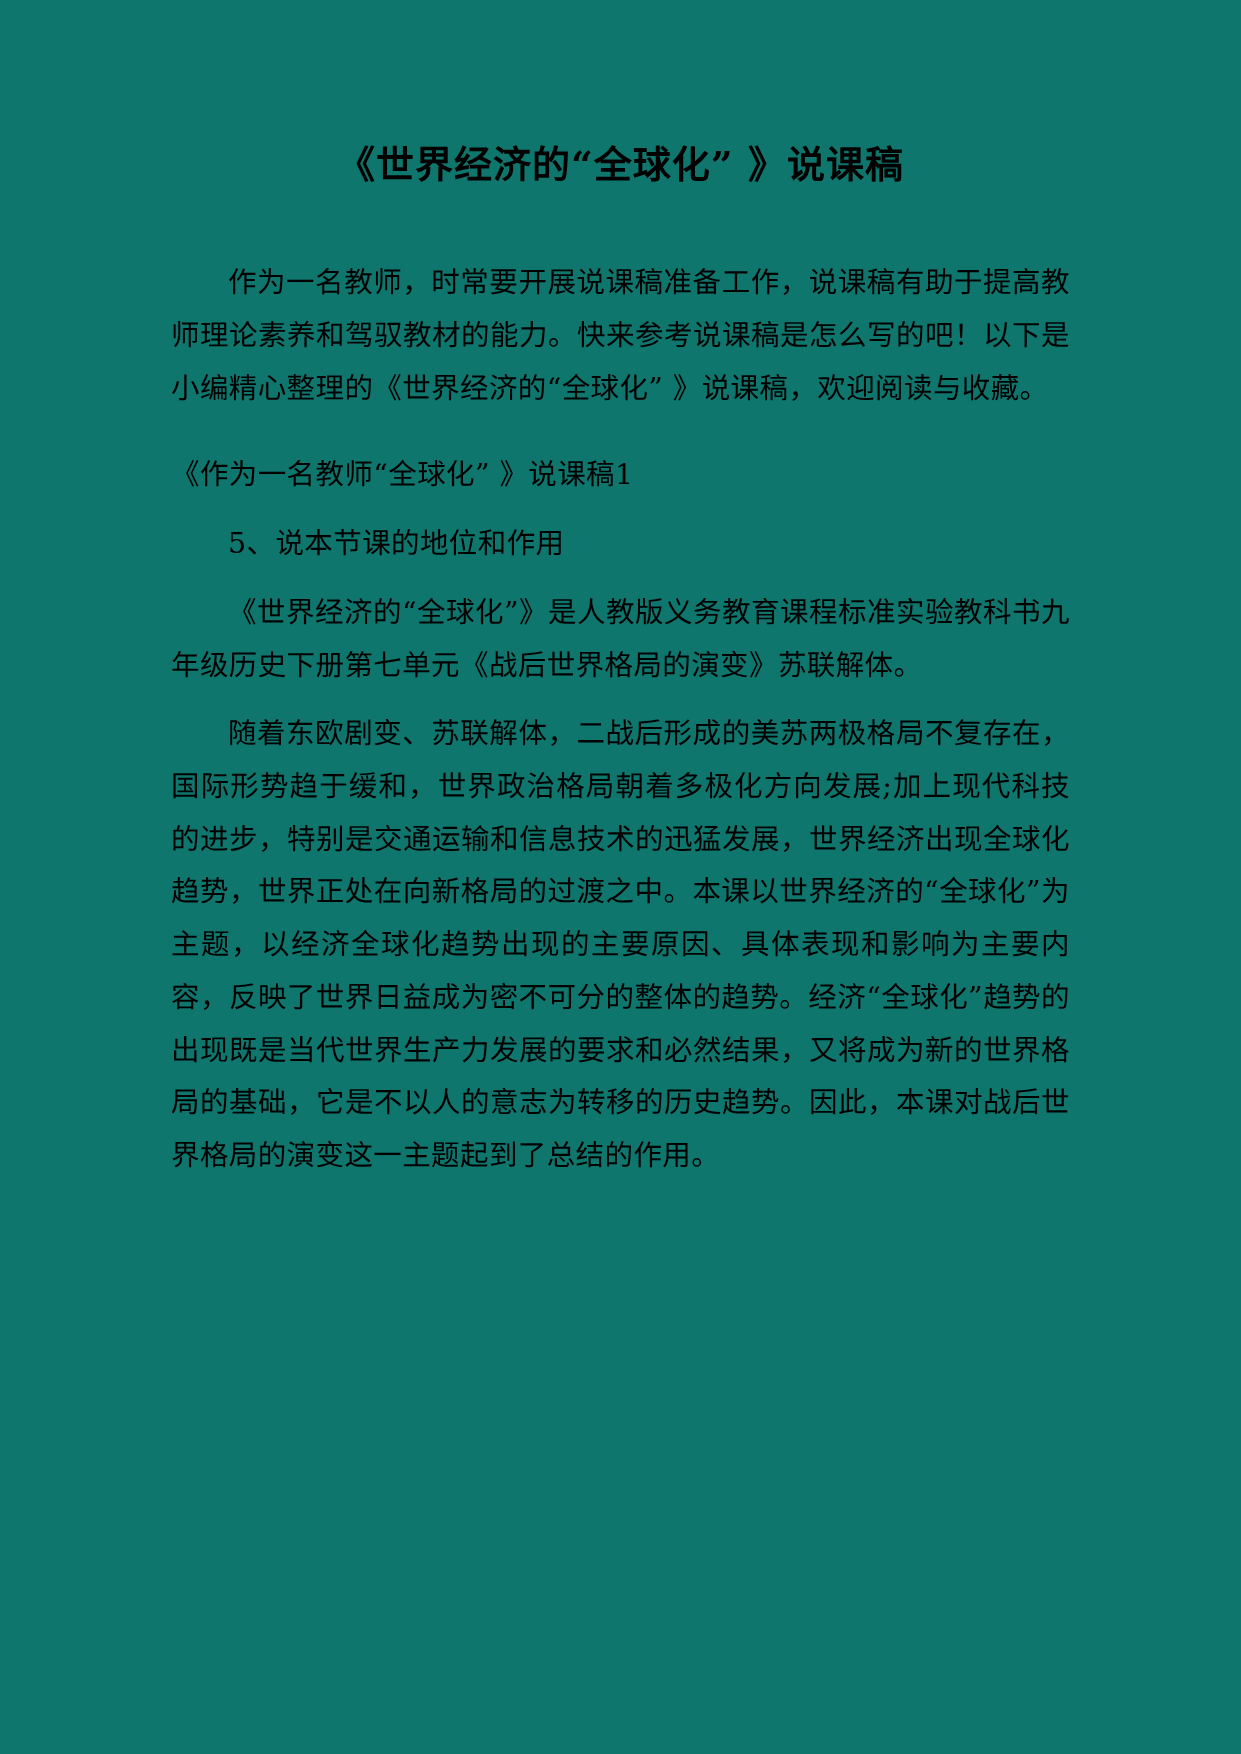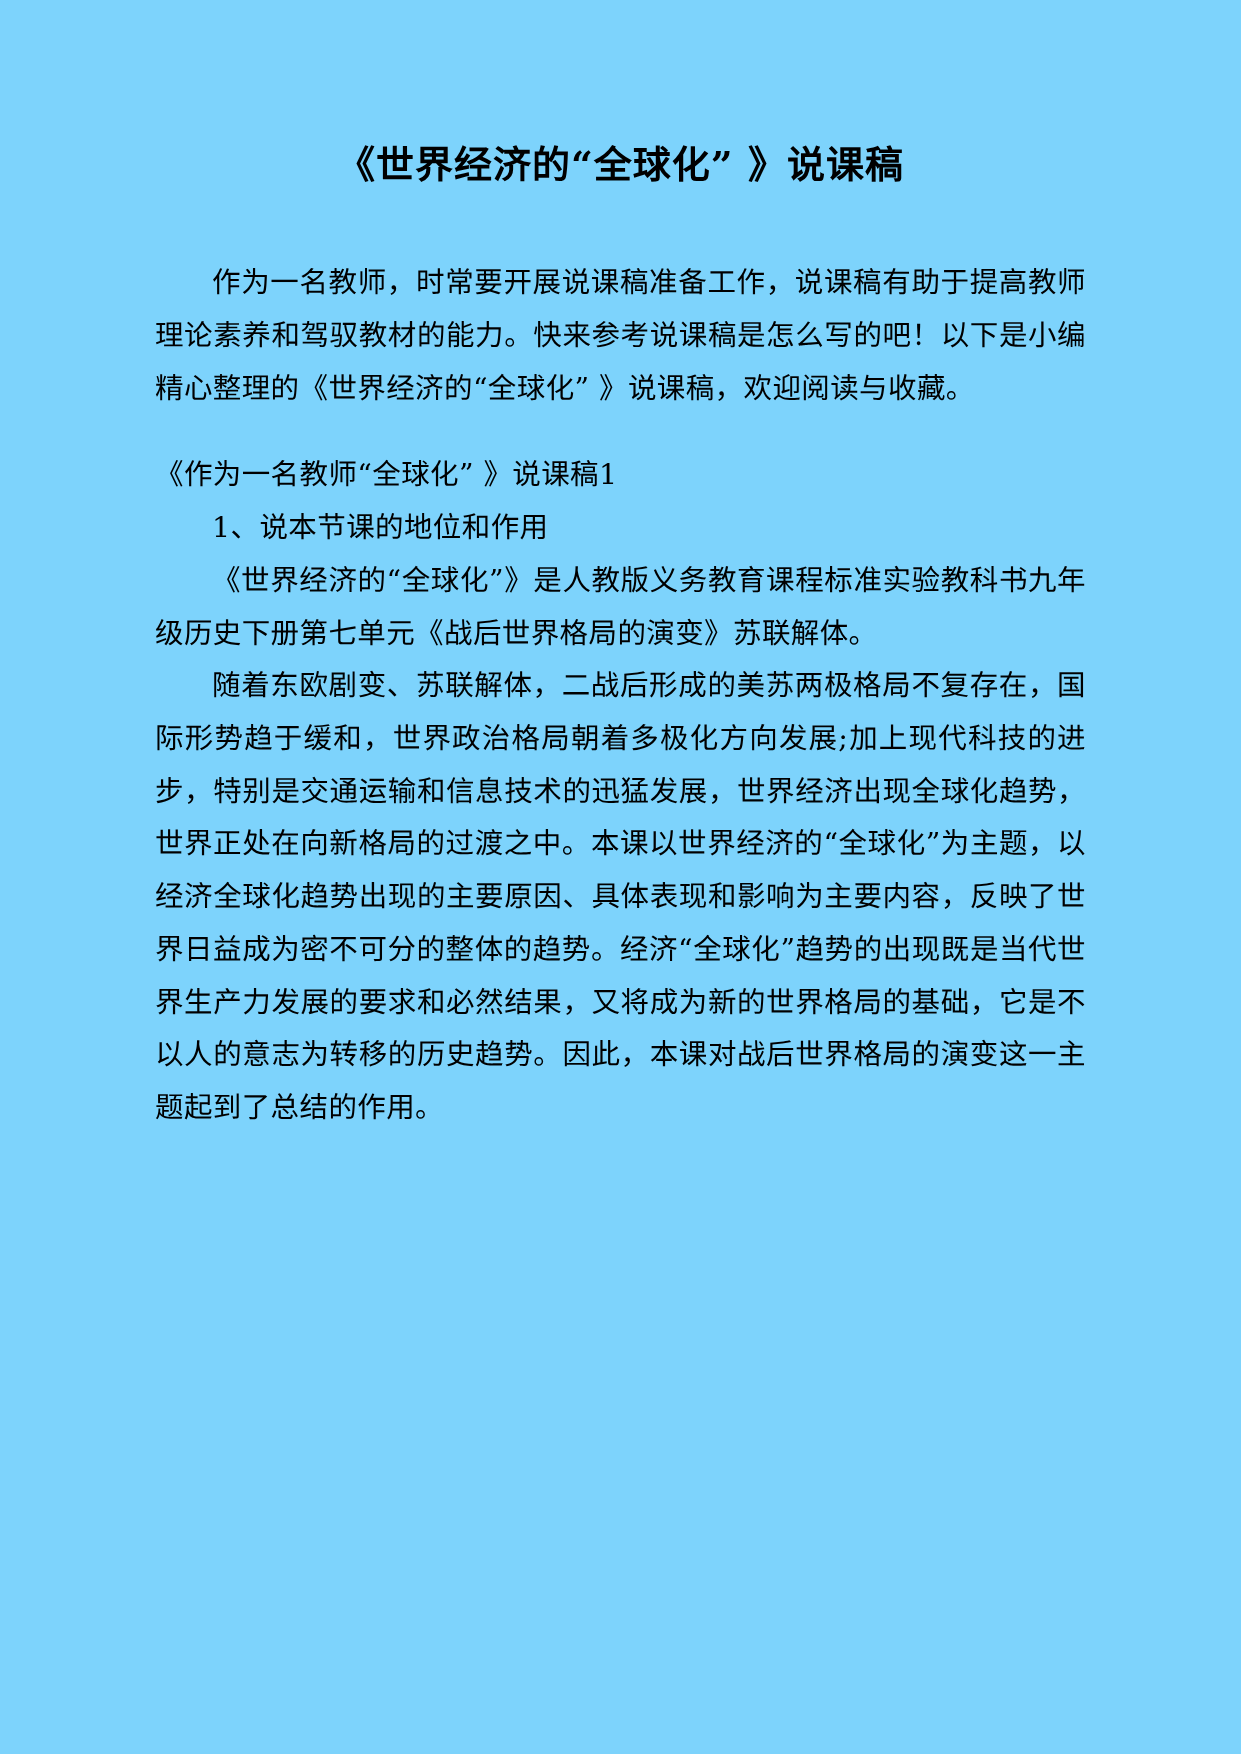--- a/index.html
+++ b/index.html
@@ -5,21 +5,21 @@
   html, body {
     margin: 0;
     padding: 0;
     background: #ffffff;
   }
   .page {
     position: relative;
     width: 1241px;
     height: 1754px;
     margin: 0 auto;
-    background: #7dd3fc;
+    background: #0f766e;
     box-sizing: border-box;
     padding: 120px 155px 100px 155px;
     font-family: "DejaVu Serif", "Liberation Serif", serif;
     color: #000000;
     overflow: hidden;
   }
   .doc-title {
     font-family: "DejaVu Serif", "Liberation Serif", serif;
     font-weight: bold;
     font-size: 38px;
@@ -27,21 +27,21 @@
     text-align: center;
     letter-spacing: 1px;
     margin: 18px 0 0 0;
   }
   .body-block {
     margin-top: 66px;
   }
   p.para {
     font-size: 28.5px;
     line-height: 1.85;
-    margin: 0;
+    margin: 16px;
     text-align: justify;
     text-justify: inter-ideograph;
     letter-spacing: 0.4px;
   }
   p.indent {
     text-indent: 2em;
   }
   p.gap {
     margin-top: 34px;
   }
@@ -56,21 +56,21 @@
 
   <h1 class="doc-title">《世界经济的“全球化” 》说课稿</h1>
 
   <div class="body-block">
 
     <p class="para indent gap">作为一名教师，时常要开展说课稿准备工作，说课稿有助于提高教师理论素养和驾驭教材的能力。快来参考说课稿是怎么写的吧！以下是小编精心整理的《世界经济的“全球化” 》说课稿，欢迎阅读与收藏。</p>
 
     <p class="para gap">《作为一名教师“全球化” 》说课稿1</p>
 
 
-    <p class="para indent tight">1、说本节课的地位和作用</p>
+    <p class="para indent tight">5、说本节课的地位和作用</p>
 
     <p class="para indent tight">《世界经济的“全球化”》是人教版义务教育课程标准实验教科书九年级历史下册第七单元《战后世界格局的演变》苏联解体。</p>
 
     <p class="para indent tight">随着东欧剧变、苏联解体，二战后形成的美苏两极格局不复存在，国际形势趋于缓和，世界政治格局朝着多极化方向发展;加上现代科技的进步，特别是交通运输和信息技术的迅猛发展，世界经济出现全球化趋势，世界正处在向新格局的过渡之中。本课以世界经济的“全球化”为主题，以经济全球化趋势出现的主要原因、具体表现和影响为主要内容，反映了世界日益成为密不可分的整体的趋势。经济“全球化”趋势的出现既是当代世界生产力发展的要求和必然结果，又将成为新的世界格局的基础，它是不以人的意志为转移的历史趋势。因此，本课对战后世界格局的演变这一主题起到了总结的作用。</p>
 
   </div>
 
 </div>
 
 </body></html>

